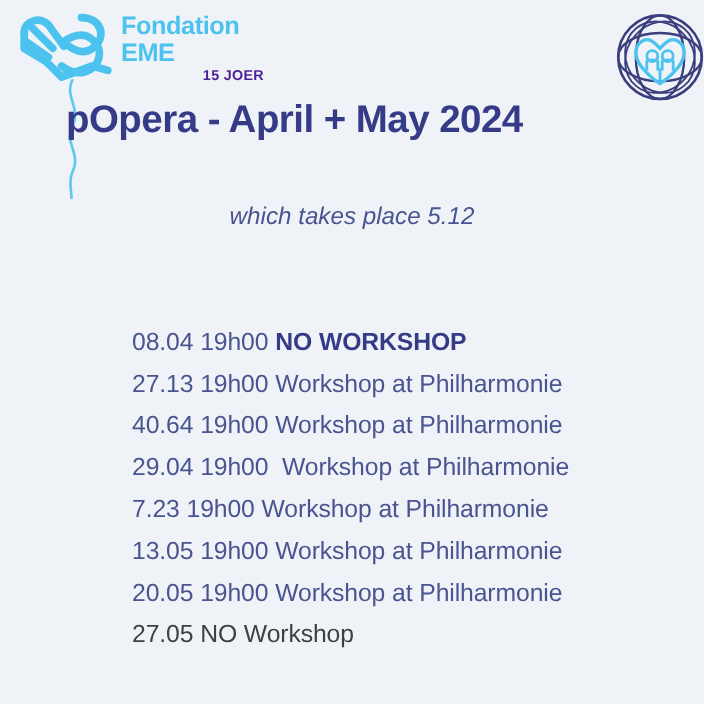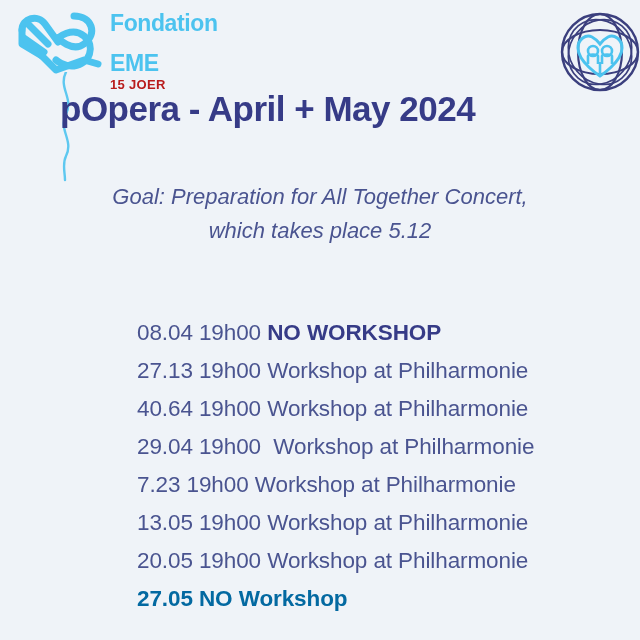--- a/index.html
+++ b/index.html
@@ -52,28 +52,29 @@
     width: 130px;
     line-height: 1.0;
   }
   .brand-line1, .brand-line2 {
     color: #4cc3ef;
     font-weight: bold;
     font-size: 23px;
     letter-spacing: -0.4px;
     display: block;
   }
-  .brand-line2 { margin-top: 17px; }
+  .brand-line2 { margin-top: 1px; }
   .brand-sub {
     display: block;
-    color: #b91c1c;
+    color: #4c1d95;
     font-weight: bold;
     font-size: 13px;
     letter-spacing: 0.3px;
     margin-top: 3px;
+    text-align: right;
   }
 
   
   .emblem {
     position: absolute;
     right: 8px;
     top: 8px;
     width: 88px;
     height: 88px;
   }
@@ -106,40 +107,39 @@
     font-style: italic;
     line-height: 1.55;
     padding: 0 58px;
     box-sizing: border-box;
   }
   .subtitle .sub-l1, .subtitle .sub-l2 { display: block; }
 
   
   .schedule {
     position: absolute;
-    left: 137px;
+    left: 120px;
     top: 292px;
     width: 470px;
-    margin-top: 22px;
   }
   .sched-row {
     color: #4a5490;
     font-size: 22.5px;
     line-height: 38px;
     height: 38px;
     white-space: pre;
     letter-spacing: -0.1px;
   }
   .sched-row .em {
     font-weight: bold;
     color: #363b87;
   }
   .sched-row.all-bold {
-    font-weight: bold;
-    color: #0369a1;
+    font-weight: normal;
+    color: #404040;
   }
 </style>
 </head>
 <body>
 
 <div class="poster">
 
   <div class="brand">
 
     <div class="brand-mark">
@@ -185,21 +185,20 @@
       <circle cx="51" cy="43" r="5" fill="none" stroke="#4cc3ef" stroke-width="2.6"></circle>
       <path d="M32,56 L32,48 C32,46 42,46 42,48 L42,56" fill="none" stroke="#4cc3ef" stroke-width="2.6"></path>
       <path d="M46,56 L46,48 C46,46 56,46 56,48 L56,56" fill="none" stroke="#4cc3ef" stroke-width="2.6"></path>
       <path d="M44,54 L44,66" fill="none" stroke="#4cc3ef" stroke-width="2.6"></path>
     </svg>
   </div>
 
   <div class="title">pOpera - April + May 2024</div>
 
   <div class="subtitle">
-    <span class="sub-l1">Goal: Preparation for All Together Concert,</span>
     <span class="sub-l2">which takes place 5.12</span>
   </div>
 
   <div class="schedule">
       <div class="sched-row"><span>08.04 19h00 </span><span class="em">NO WORKSHOP</span></div>
       <div class="sched-row"><span>27.13 19h00 Workshop at Philharmonie</span></div>
       <div class="sched-row"><span>40.64 19h00 Workshop at Philharmonie</span></div>
       <div class="sched-row"><span>29.04 19h00  Workshop at Philharmonie</span></div>
       <div class="sched-row"><span>7.23 19h00 Workshop at Philharmonie</span></div>
       <div class="sched-row"><span>13.05 19h00 Workshop at Philharmonie</span></div>

